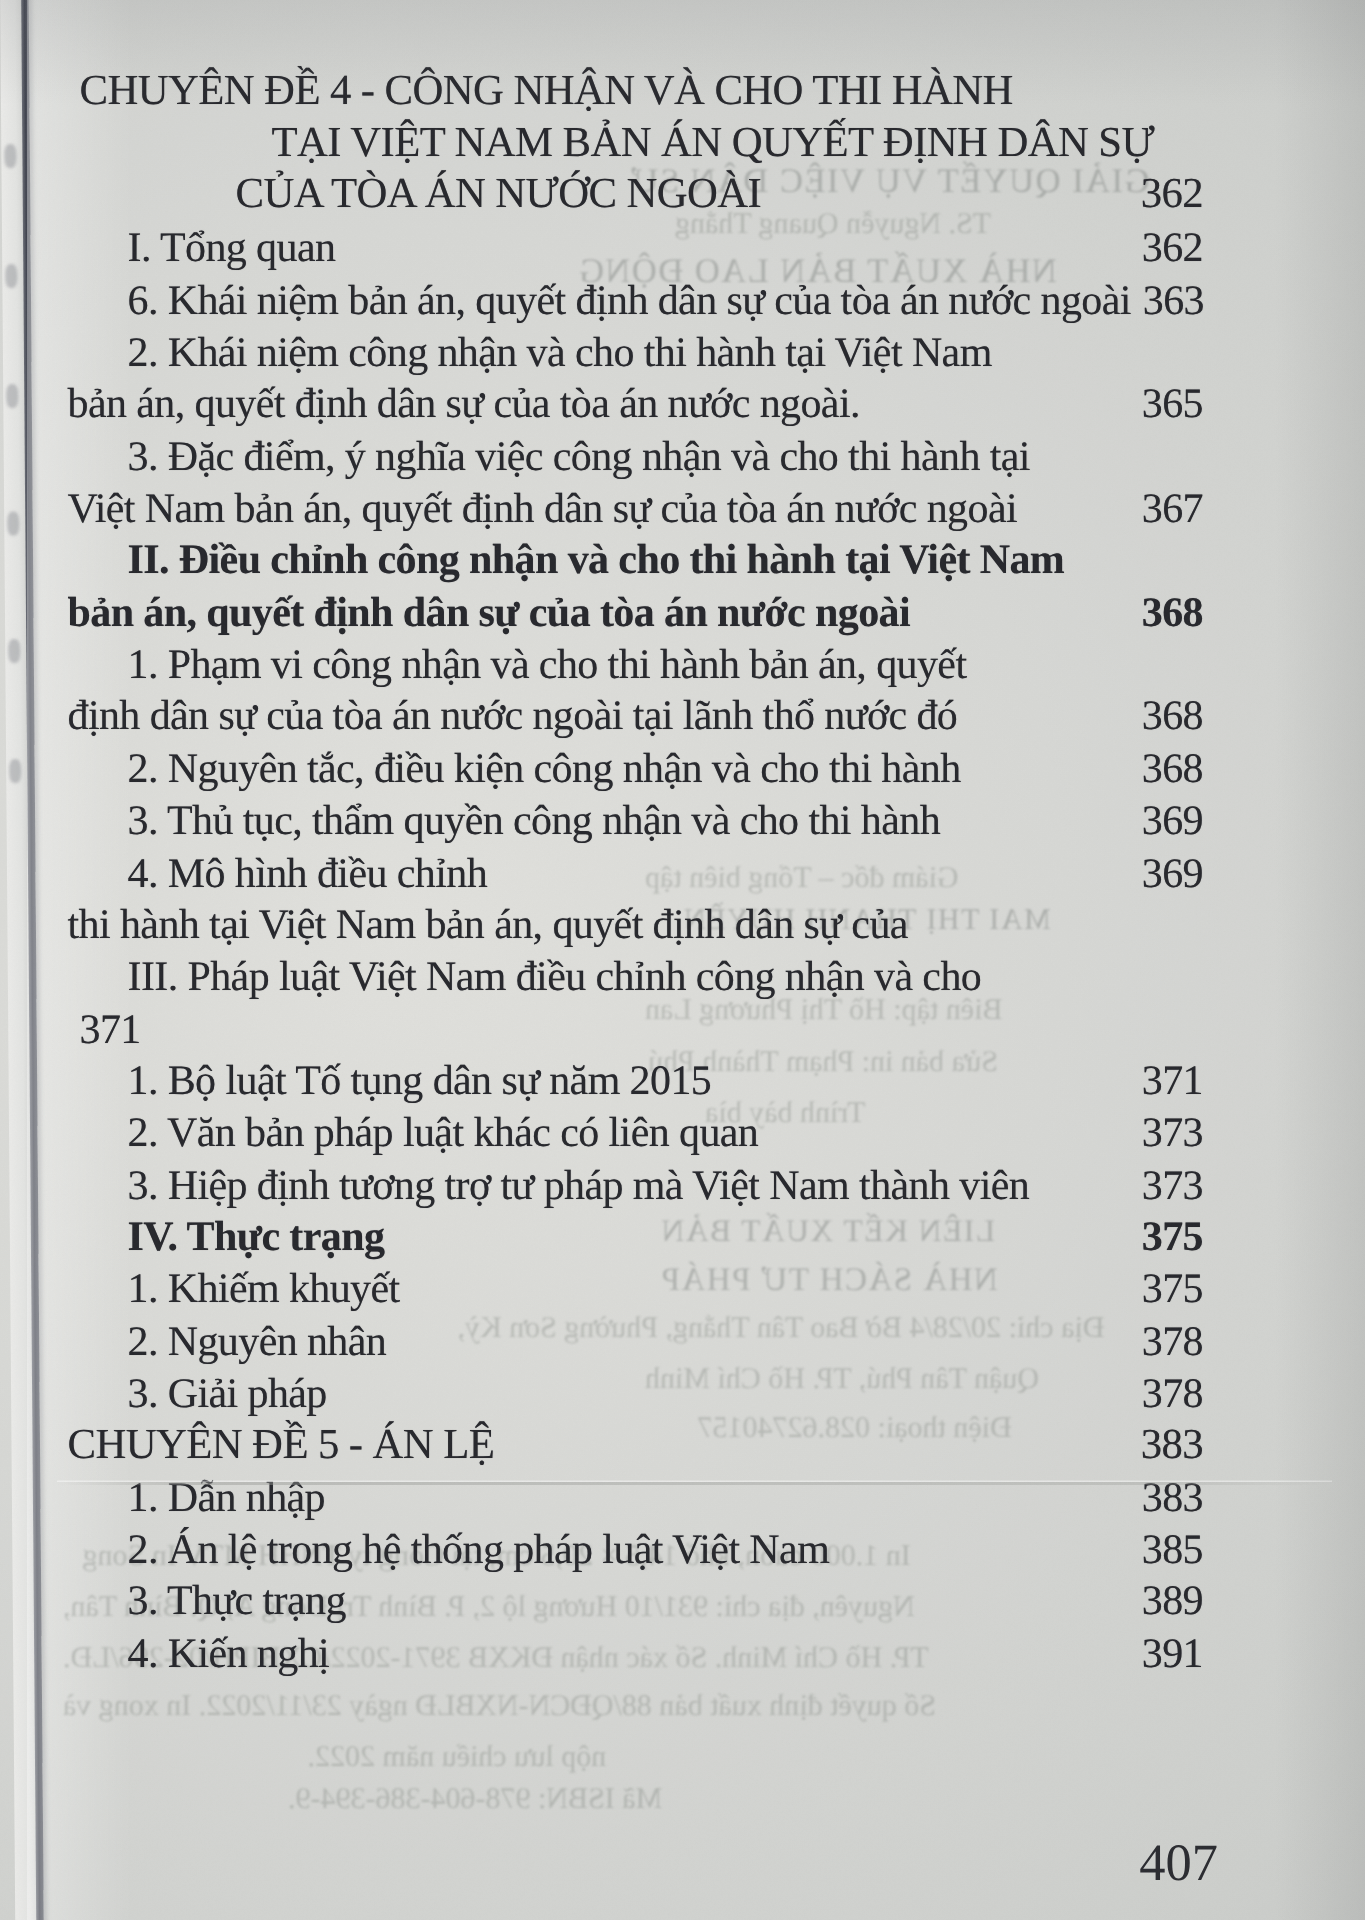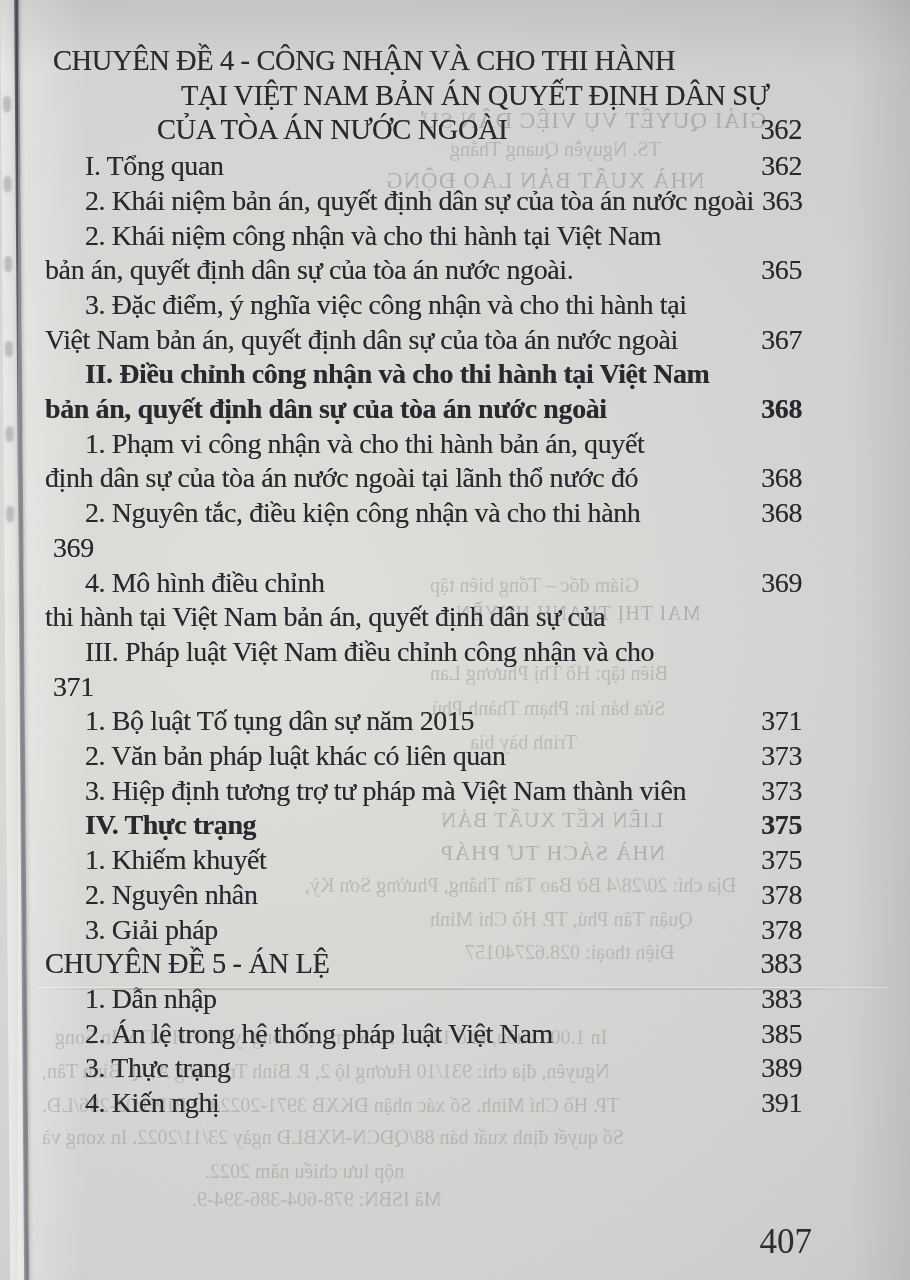--- a/index.html
+++ b/index.html
@@ -106,21 +106,21 @@
       </div>
       <div class="row chapter c3">
         <span class="txt">CỦA TÒA ÁN NƯỚC NGOÀI</span>
         <span class="num">362</span>
       </div>
       <div class="row i1">
         <span class="txt">I. Tổng quan</span>
         <span class="num">362</span>
       </div>
       <div class="row i1">
-        <span class="txt">2. Khái niệm bản án, quyết định dân sự của tòa án nước ngoài</span>
+        <span class="txt">6. Khái niệm bản án, quyết định dân sự của tòa án nước ngoài</span>
         <span class="num">363</span>
       </div>
       <div class="row i1">
         <span class="txt">2. Khái niệm công nhận và cho thi hành tại Việt Nam</span>
         <span class="num"></span>
       </div>
       <div class="row i0">
         <span class="txt">bản án, quyết định dân sự của tòa án nước ngoài.</span>
         <span class="num">365</span>
       </div>
@@ -146,20 +146,21 @@
       </div>
       <div class="row i0">
         <span class="txt">định dân sự của tòa án nước ngoài tại lãnh thổ nước đó</span>
         <span class="num">368</span>
       </div>
       <div class="row i1">
         <span class="txt">2. Nguyên tắc, điều kiện công nhận và cho thi hành</span>
         <span class="num">368</span>
       </div>
       <div class="row i1">
+        <span class="txt">3. Thủ tục, thẩm quyền công nhận và cho thi hành</span>
         <span class="num">369</span>
       </div>
       <div class="row i1">
         <span class="txt">4. Mô hình điều chỉnh</span>
         <span class="num">369</span>
       </div>
       <div class="row i0">
         <span class="txt">thi hành tại Việt Nam bản án, quyết định dân sự của</span>
         <span class="num"></span>
       </div>

